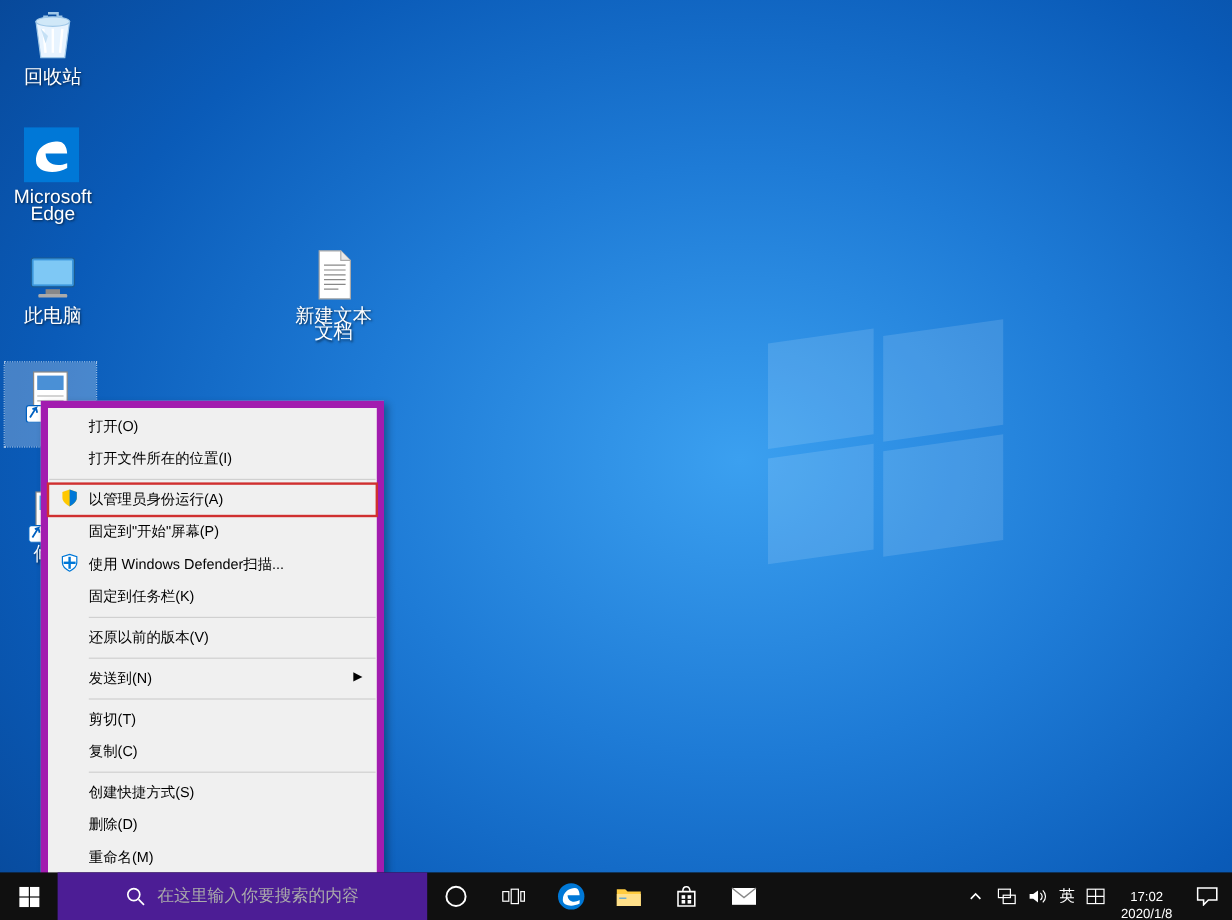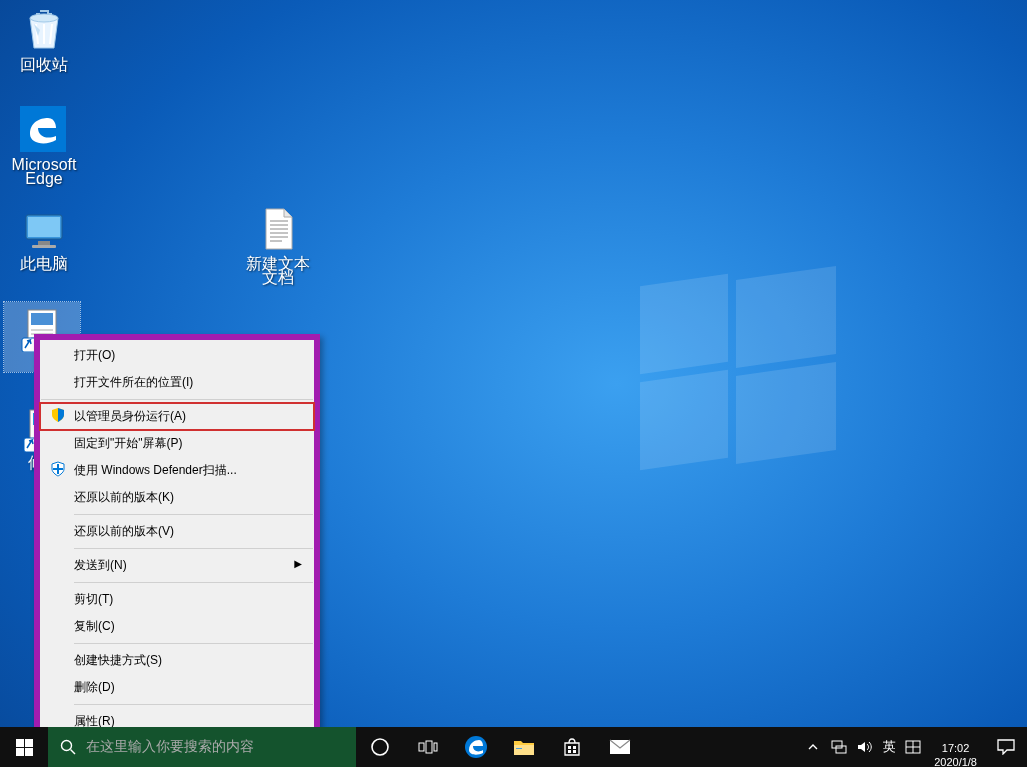--- a/index.html
+++ b/index.html
@@ -101,27 +101,28 @@
   height: 40px;
   display: flex;
   align-items: center;
   justify-content: center;
   cursor: pointer;
 }
 .start-btn { width: 48px; }
 .search-box {
   flex: 0 0 308px;
   height: 40px;
-  background: #14532d;
+  background: #4c1d95;
   border: none;
   display: flex;
   align-items: center;
   padding: 0 12px;
   color: #aaa;
   font-size: 14px;
+  justify-content: center;
 }
 .search-box .sicon { margin-right: 10px; }
 .tray {
   margin-left: auto;
   display: flex;
   align-items: center;
   height: 40px;
   font-size: 12px;
 }
 .tray .tray-icon { width: 26px; height: 40px; display: flex; align-items: center; justify-content: center; cursor: pointer; }
@@ -239,34 +240,35 @@
   <div class="item">
     <span class="micon">
         <svg width="16" height="16" viewBox="0 0 16 16">
           <path d="M8 1 L14 3 L14 8 C14 12 8 15 8 15 C8 15 2 12 2 8 L2 3 Z" fill="#fff" stroke="#0078d7"></path>
           <rect x="7" y="3" width="2" height="10" fill="#0078d7"></rect>
           <rect x="3" y="7" width="10" height="2" fill="#0078d7"></rect>
         </svg>
       </span>
     <span>使用 Windows Defender扫描...</span>
   </div>
-  <div class="item"><span>还原以前的版本(K)</span></div>
+  <div class="item"><span>固定到任务栏(K)</span></div>
   <div class="sep"></div>
   <div class="item"><span>还原以前的版本(V)</span></div>
   <div class="sep"></div>
   <div class="item">
     <span>发送到(N)</span>
     <span class="arrow">▶</span>
   </div>
   <div class="sep"></div>
   <div class="item"><span>剪切(T)</span></div>
   <div class="item"><span>复制(C)</span></div>
   <div class="sep"></div>
   <div class="item"><span>创建快捷方式(S)</span></div>
   <div class="item"><span>删除(D)</span></div>
+  <div class="item"><span>重命名(M)</span></div>
   <div class="sep"></div>
   <div class="item"><span>属性(R)</span></div>
 </div>
 
 <div class="taskbar">
   <div class="tb-btn start-btn">
     <svg width="17" height="17" viewBox="0 0 17 17">
         <rect x="0" y="0" width="8" height="8" fill="#fff"></rect>
         <rect x="9" y="0" width="8" height="8" fill="#fff"></rect>
         <rect x="0" y="9" width="8" height="8" fill="#fff"></rect>

